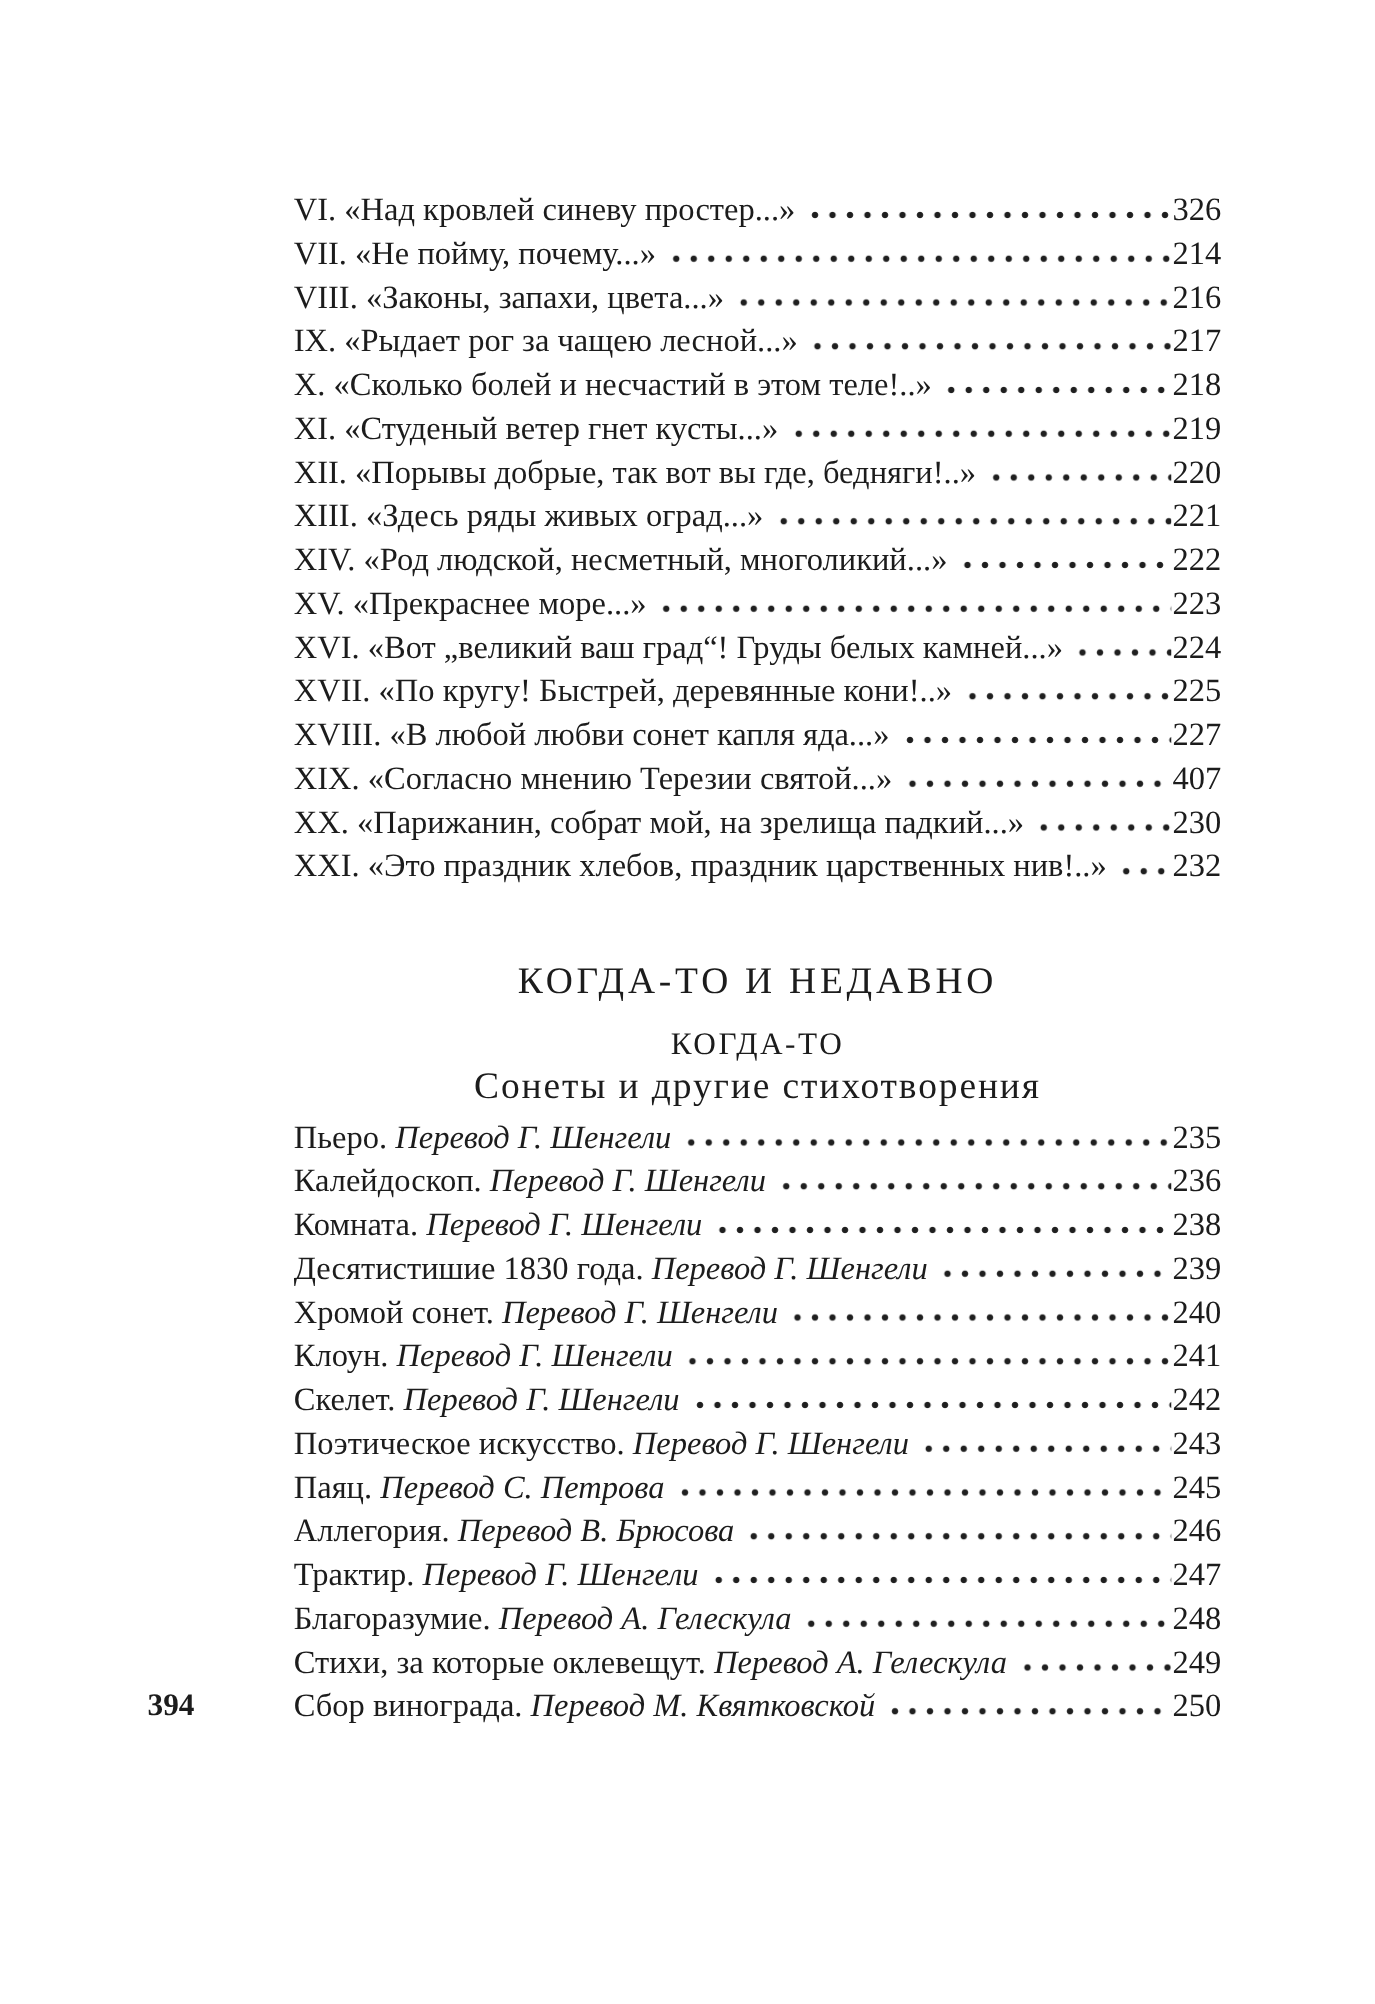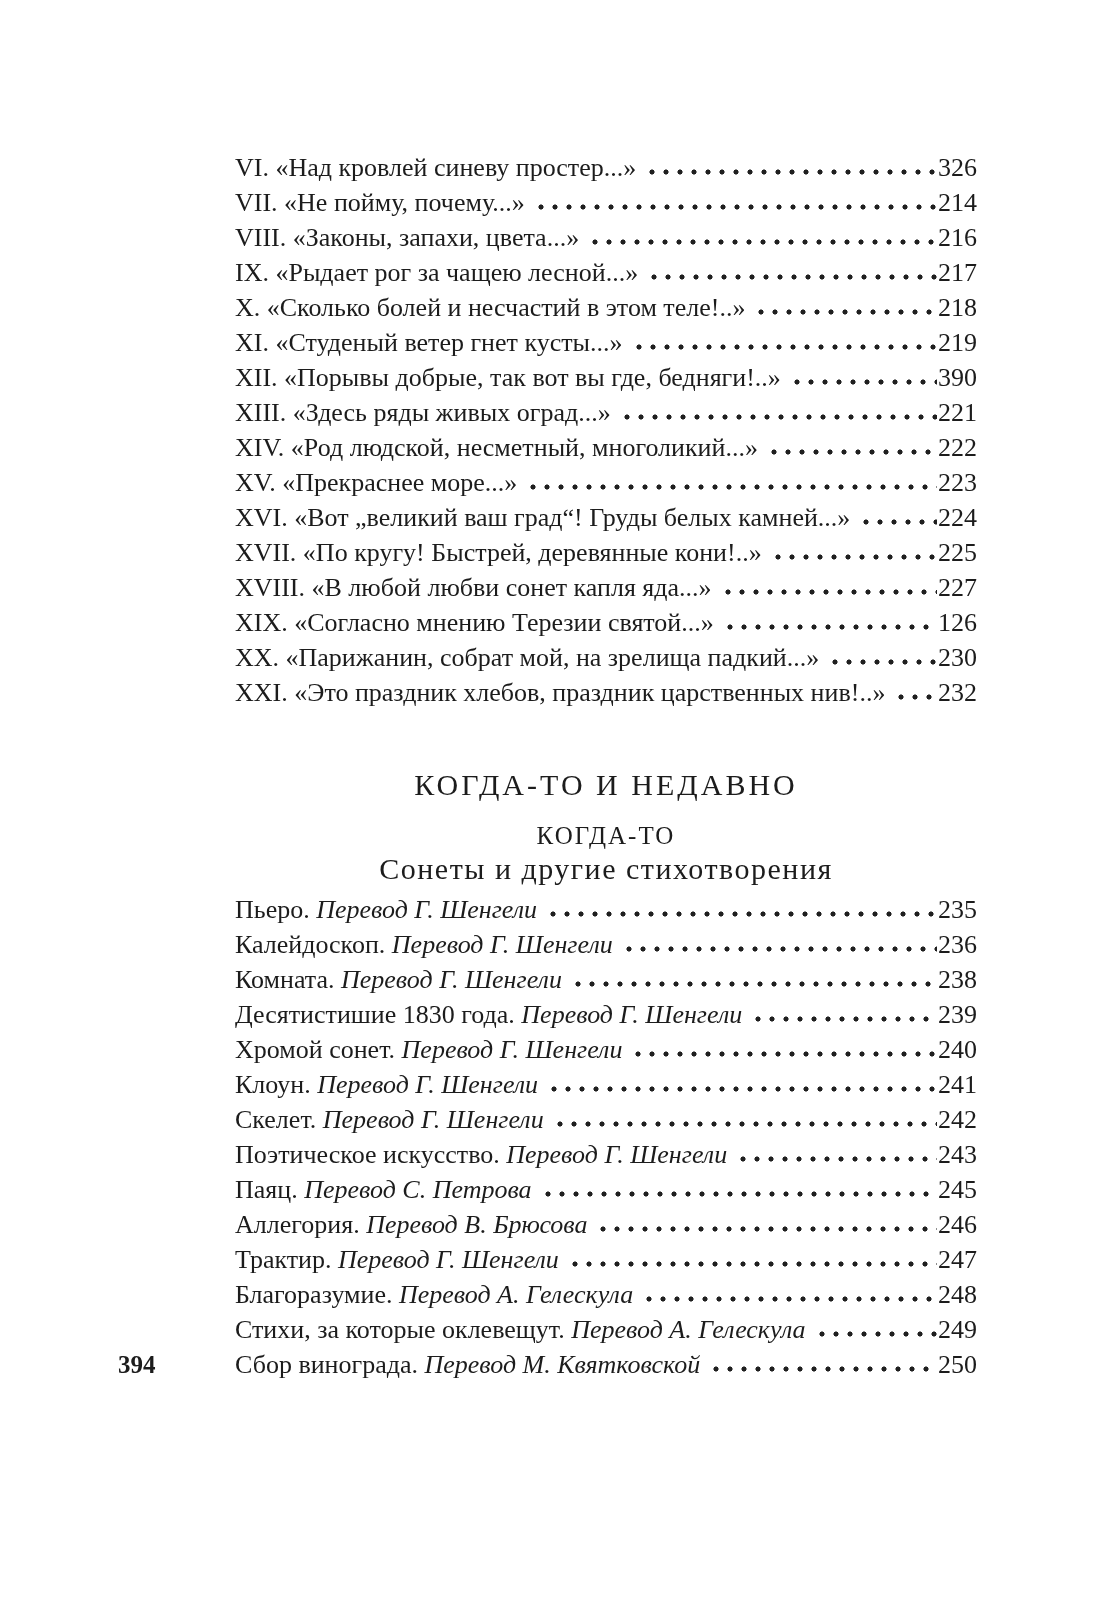--- a/index.html
+++ b/index.html
@@ -118,21 +118,21 @@
           <span class="toc-page">218</span>
         </div>
         <div class="toc-row">
           <span class="toc-title">XI. «Студеный ветер гнет кусты...»</span>
           <span class="dots"></span>
           <span class="toc-page">219</span>
         </div>
         <div class="toc-row">
           <span class="toc-title">XII. «Порывы добрые, так вот вы где, бедняги!..»</span>
           <span class="dots"></span>
-          <span class="toc-page">390</span>
+          <span class="toc-page">220</span>
         </div>
         <div class="toc-row">
           <span class="toc-title">XIII. «Здесь ряды живых оград...»</span>
           <span class="dots"></span>
           <span class="toc-page">221</span>
         </div>
         <div class="toc-row">
           <span class="toc-title">XIV. «Род людской, несметный, многоликий...»</span>
           <span class="dots"></span>
           <span class="toc-page">222</span>
@@ -153,21 +153,21 @@
           <span class="toc-page">225</span>
         </div>
         <div class="toc-row">
           <span class="toc-title">XVIII. «В любой любви сонет капля яда...»</span>
           <span class="dots"></span>
           <span class="toc-page">227</span>
         </div>
         <div class="toc-row">
           <span class="toc-title">XIX. «Согласно мнению Терезии святой...»</span>
           <span class="dots"></span>
-          <span class="toc-page">126</span>
+          <span class="toc-page">407</span>
         </div>
         <div class="toc-row">
           <span class="toc-title">XX. «Парижанин, собрат мой, на зрелища падкий...»</span>
           <span class="dots"></span>
           <span class="toc-page">230</span>
         </div>
         <div class="toc-row">
           <span class="toc-title">XXI. «Это праздник хлебов, праздник царственных нив!..»</span>
           <span class="dots"></span>
           <span class="toc-page">232</span>

